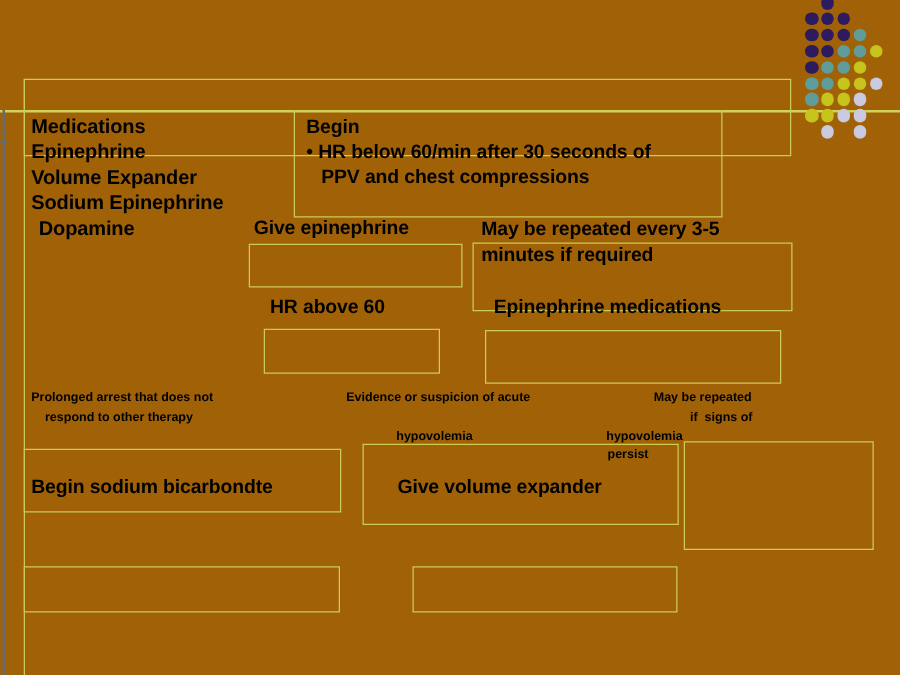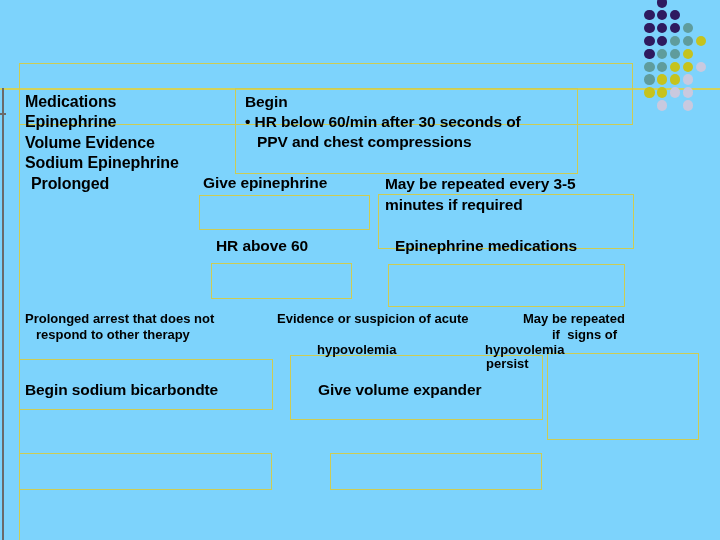--- a/index.html
+++ b/index.html
@@ -9,29 +9,29 @@
   }
   .box{position:absolute;border:1px solid var(--border,#CCCC54);background:transparent;}
   .hline{position:absolute;background:var(--line,#D2D25A);}
   .vline{position:absolute;background:var(--border,#CCCC54);}
   .edge{position:absolute;background:var(--edge,#6A6A6A);}
   .txt{
     position:absolute;color:#000;font-weight:bold;white-space:pre;
     font-size:15.5px;line-height:17px;letter-spacing:-0.1px;
   }
   .t16{font-size:16px;}
-  .t14{font-size:13px;letter-spacing:0;}
+  .t14{font-size:10px;letter-spacing:0;}
   #dots{position:absolute;left:644px;top:-3px;width:66px;height:114px;z-index:5;}
   #dots .dot{position:absolute;width:10.5px;height:10.5px;border-radius:50%;}
   .z2{z-index:2;} .z6{z-index:6;}
 </style>
 </head>
 <body>
 
-<div id="canvas" style="background: #7dd3fc;">
+<div id="canvas" style="background: #a16207;">
 
   <div class="hline" style="left:0;top:88px;width:720px;height:2px;"></div>
   <div class="edge" style="left:2px;top:88px;width:2px;height:452px;"></div>
   <div class="edge" style="left:0;top:113px;width:6px;height:2px;"></div>
   <div class="vline" style="left:19px;top:63px;width:1px;height:477px;"></div>
 
   <div class="box" style="left:19px;top:63px;width:612px;height:60px;"></div>
   <div class="box z2" style="left:235px;top:88px;width:341px;height:84px;"></div>
   <div class="box" style="left:199px;top:195px;width:169px;height:33px;"></div>
   <div class="box" style="left:378px;top:194px;width:254px;height:53px;"></div>
@@ -73,23 +73,23 @@
       <div class="dot" style="left: 0px; top: 90.3px; background: rgb(198, 195, 29);"></div>
       <div class="dot" style="left: 12.9px; top: 90.3px; background: rgb(198, 195, 29);"></div>
       <div class="dot" style="left: 25.8px; top: 90.3px; background: rgb(201, 201, 223);"></div>
       <div class="dot" style="left: 38.7px; top: 90.3px; background: rgb(201, 201, 223);"></div>
       <div class="dot" style="left: 12.9px; top: 103.2px; background: rgb(201, 201, 223);"></div>
       <div class="dot" style="left: 38.7px; top: 103.2px; background: rgb(201, 201, 223);"></div>
     </div>
 
   <div class="txt t16 z6" style="left:25px;top:93px;">Medications</div>
   <div class="txt t16 z6" style="left:25px;top:113px;">Epinephrine</div>
-  <div class="txt t16 z6" style="left:25px;top:134px;">Volume Evidence</div>
+  <div class="txt t16 z6" style="left:25px;top:134px;">Volume Expander</div>
   <div class="txt t16 z6" style="left:25px;top:154px;">Sodium Epinephrine</div>
-  <div class="txt t16 z6" style="left:31px;top:175px;">Prolonged</div>
+  <div class="txt t16 z6" style="left:31px;top:175px;">Dopamine</div>
 
   <div class="txt z6" style="left:245px;top:93px;">Begin</div>
   <div class="txt z6" style="left:245px;top:113px;">• HR below 60/min after 30 seconds of</div>
   <div class="txt z6" style="left:257px;top:133px;">PPV and chest compressions</div>
 
   <div class="txt z6" style="left:203px;top:174px;">Give epinephrine</div>
   <div class="txt z6" style="left:385px;top:175px;">May be repeated every 3-5</div>
   <div class="txt z6" style="left:385px;top:196px;">minutes if required</div>
   <div class="txt z6" style="left:216px;top:237px;">HR above 60</div>
   <div class="txt z6" style="left:395px;top:237px;">Epinephrine medications</div>

